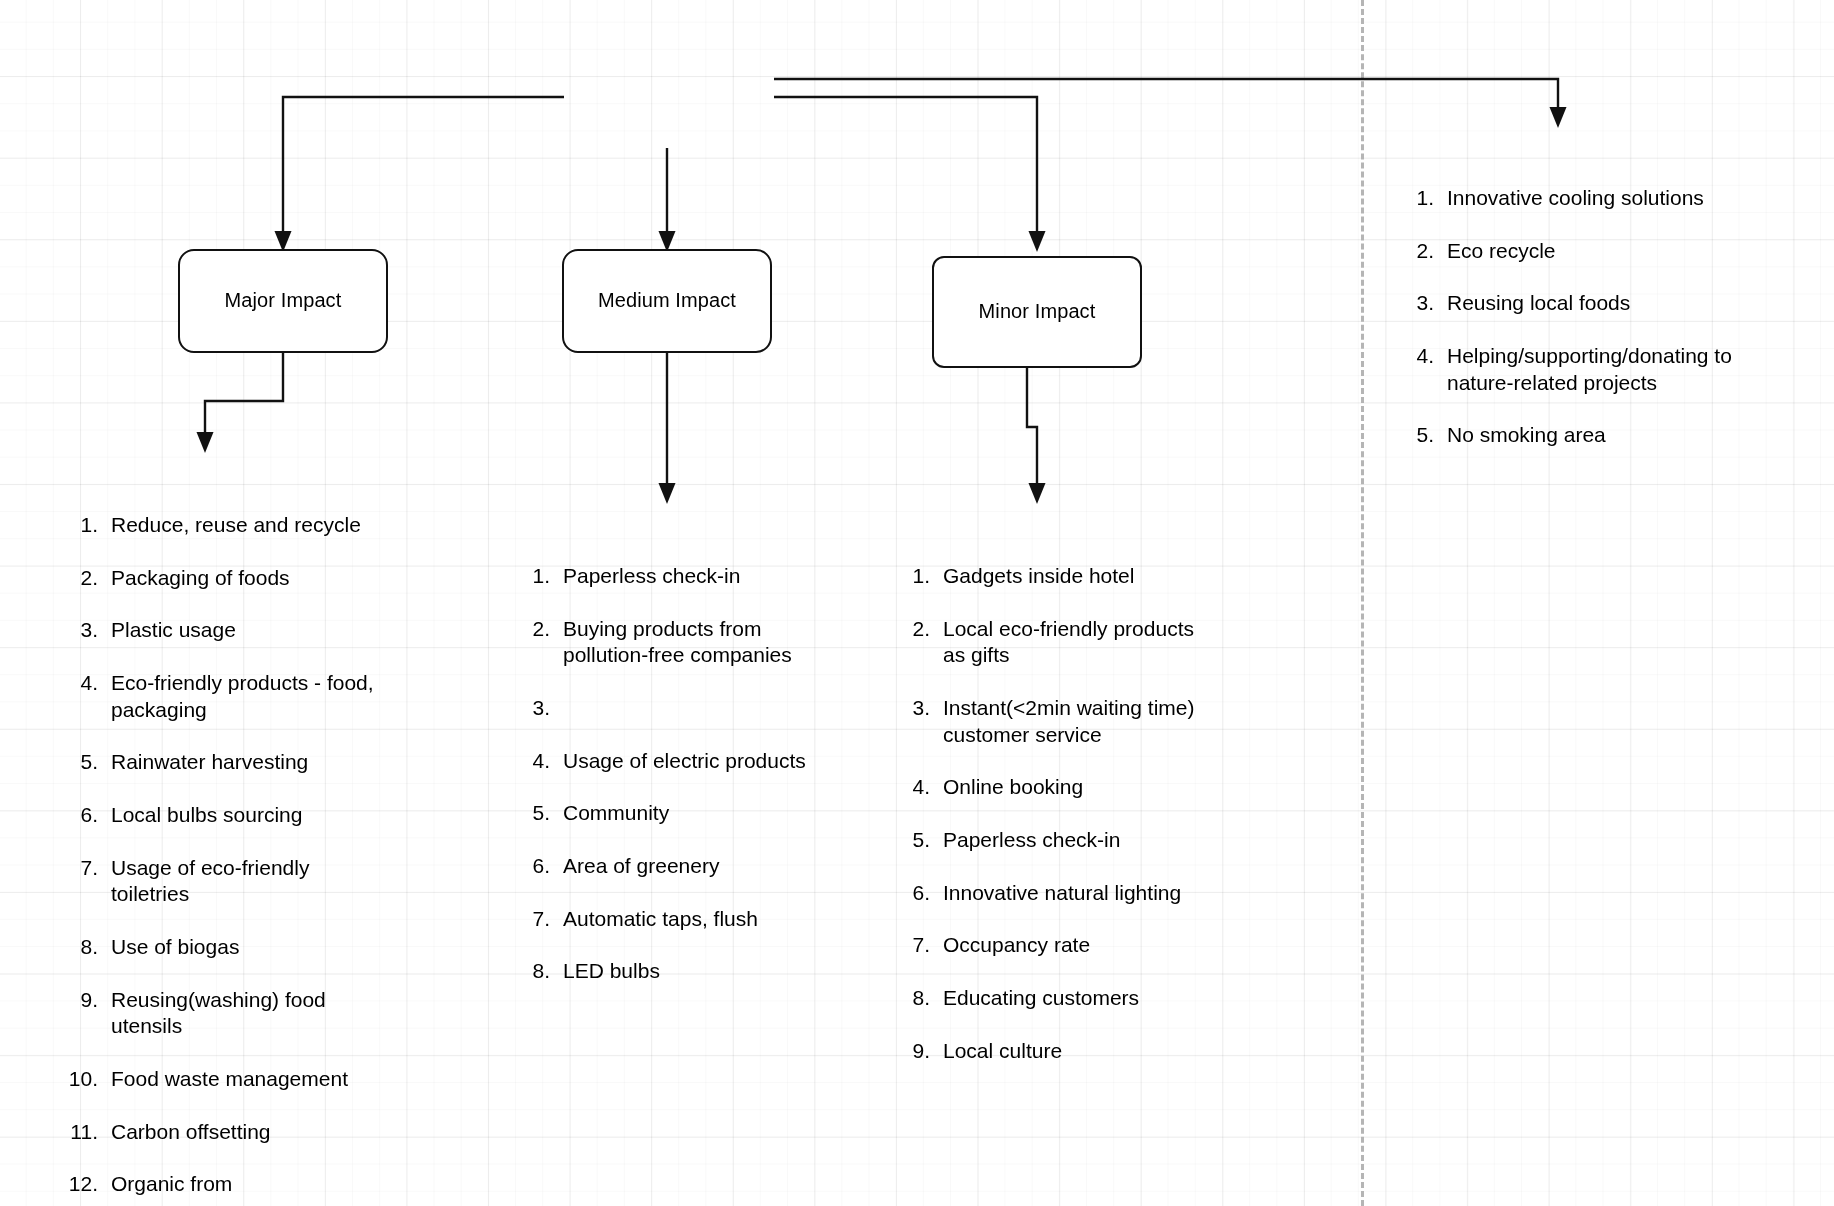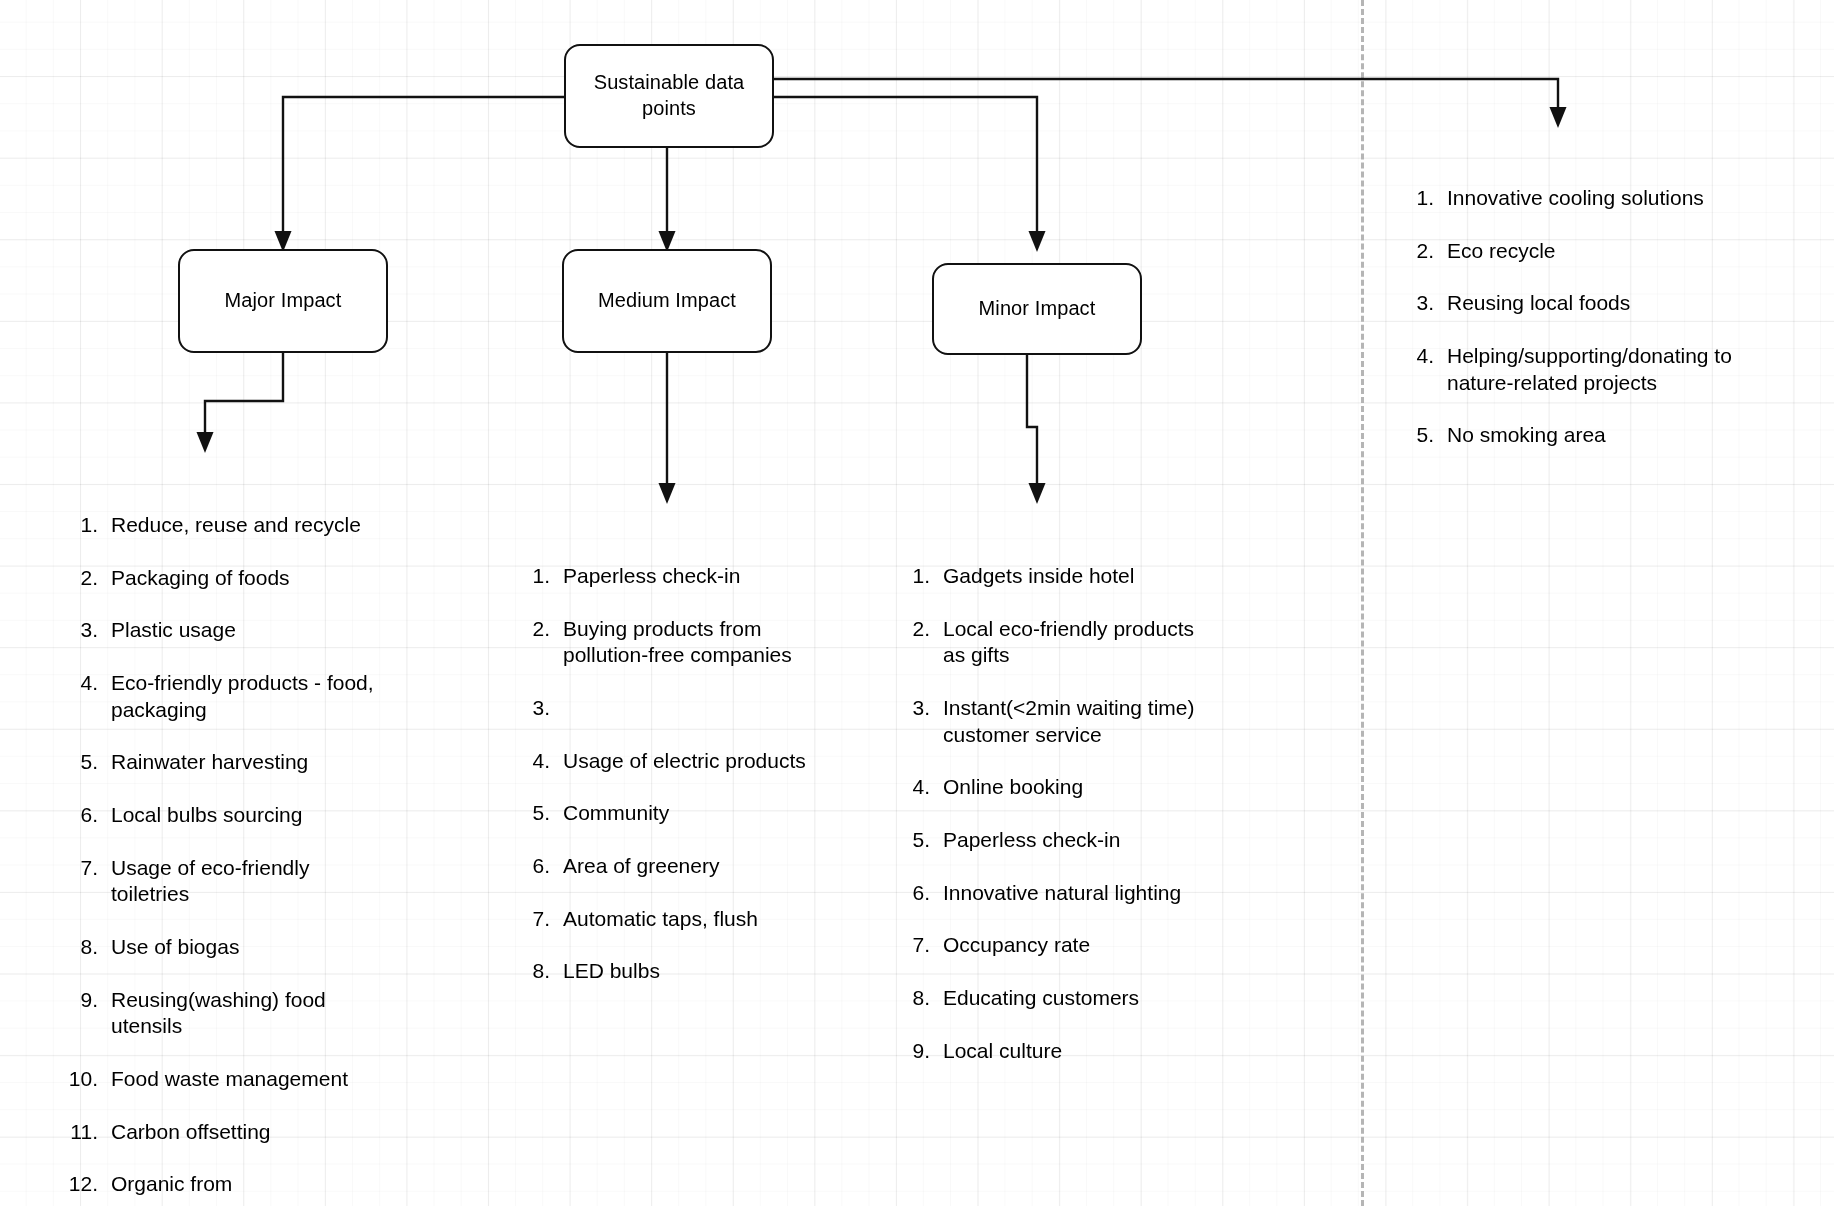--- a/index.html
+++ b/index.html
@@ -73,21 +73,21 @@
     text-align: center;
     color: #000000;
     font-size: 20px;
     line-height: 1.28;
     letter-spacing: 0.1px;
     padding: 4px 10px;
   }
   .node-root { left: 564px; top: 44px;  width: 210px; height: 104px; }
   .node-a    { left: 178px; top: 249px; width: 210px; height: 104px; }
   .node-b    { left: 562px; top: 249px; width: 210px; height: 104px; }
-  .node-c    { left: 932px; top: 263px; width: 210px; height: 92px; }
+  .node-c    { left: 932px; top: 256px; width: 210px; height: 112px; border-radius: 12px; }
 
   
   .olist {
     position: absolute;
     color: #000000;
     font-size: 21px;
     line-height: 1.27;
   }
   .olist .row {
     display: flex;
@@ -153,24 +153,20 @@
       <path d="M 667 353 L 667 488"></path>
       <polygon points="667,504 658.5,483 675.5,483"></polygon>
     </g>
 
     <g>
       <path d="M 1027 353 L 1027 427 L 1037 427 L 1037 488"></path>
       <polygon points="1037,504 1028.5,483 1045.5,483"></polygon>
     </g>
   </svg>
 
-  <div class="node node-root">
-    <span style="white-space: pre-line;">Sustainable data
-points</span>
-  </div>
 
   <div class="node node-a">
     <span>Major Impact</span>
   </div>
 
   <div class="node node-b">
     <span>Medium Impact</span>
   </div>
 
   <div class="node node-c">

